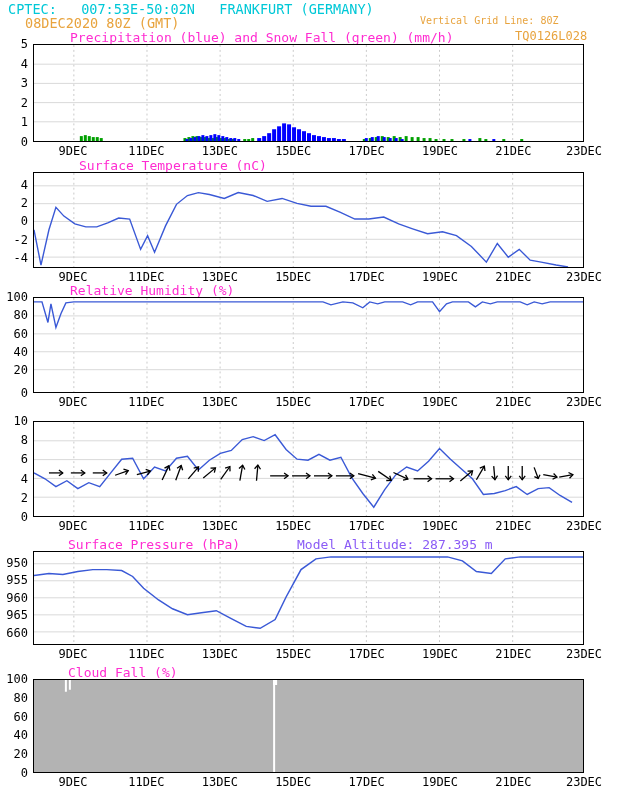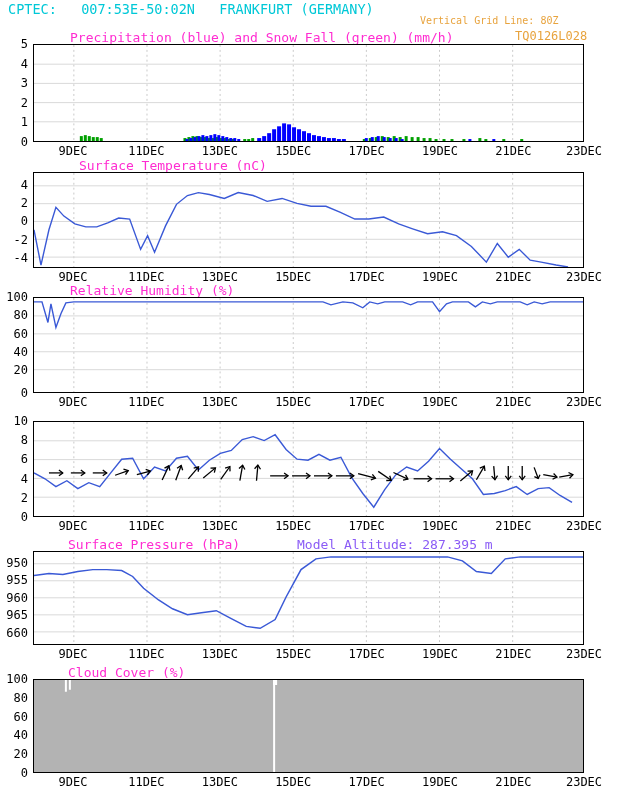--- a/index.html
+++ b/index.html
@@ -18,20 +18,21 @@
   .svgwrap{position:absolute;left:0;top:0;width:100%;height:100%;}
   .annot{position:absolute;font-size:13px;color:#8b5cf6;white-space:pre;}
 </style>
 </head>
 <body>
 
 <div class="page">
 
   <div class="hdr">
     <div class="l1">CPTEC:   007:53E-50:02N   FRANKFURT (GERMANY)</div>
+    <div class="l2">08DEC2020 80Z (GMT)</div>
     <div class="l3">Vertical Grid Line: 80Z</div>
     <div class="l4">TQ0126L028</div>
   </div>
 
   <div class="panel" style="top:30px;height:120px;">
     <div class="ptitle" style="left:70px;top:0px;">Precipitation (blue) and Snow Fall (green) (mm/h)</div>
     <div class="plot" style="left:33px;top:14px;width:551px;height:98px;">
       <svg class="svgwrap" viewBox="0 0 551 98" preserveAspectRatio="none">
         <g stroke="#c9c9c9" stroke-width="1" stroke-dasharray="2,3">
           <line x1="40" y1="0" x2="40" y2="98"></line>
@@ -417,21 +418,21 @@
     <div class="xlab" style="left:146.4px;top:110px;">11DEC</div>
     <div class="xlab" style="left:219.8px;top:110px;">13DEC</div>
     <div class="xlab" style="left:293.2px;top:110px;">15DEC</div>
     <div class="xlab" style="left:366.6px;top:110px;">17DEC</div>
     <div class="xlab" style="left:440px;top:110px;">19DEC</div>
     <div class="xlab" style="left:513.4px;top:110px;">21DEC</div>
     <div class="xlab" style="left:584px;top:110px;">23DEC</div>
   </div>
 
   <div class="panel" style="top:665px;height:120px;">
-    <div class="ptitle" style="left:68px;top:0px;">Cloud Cover (%)</div>
+    <div class="ptitle" style="left:68px;top:0px;">Cloud Fall (%)</div>
     <div class="plot" style="left:33px;top:14px;width:551px;height:94px;">
       <svg class="svgwrap" viewBox="0 0 551 94" preserveAspectRatio="none">
         <path fill="#b3b3b3" stroke="none" d="M0,0 L31,0 L31,12 L33,12 L33,0 L35,0 L35,10 L37,10 L37,0 L240,0 L240,5 L244,5 L244,0 L551,0 L551,94 L0,94 Z"></path>
         <rect x="240" y="0" width="2" height="94" fill="#ffffff"></rect>
       </svg>
     </div>
     <div class="ylab" style="left:0;width:28px;top:14px;">100</div>
     <div class="ylab" style="left:0;width:28px;top:32.8px;">80</div>
     <div class="ylab" style="left:0;width:28px;top:51.6px;">60</div>
     <div class="ylab" style="left:0;width:28px;top:70.4px;">40</div>

